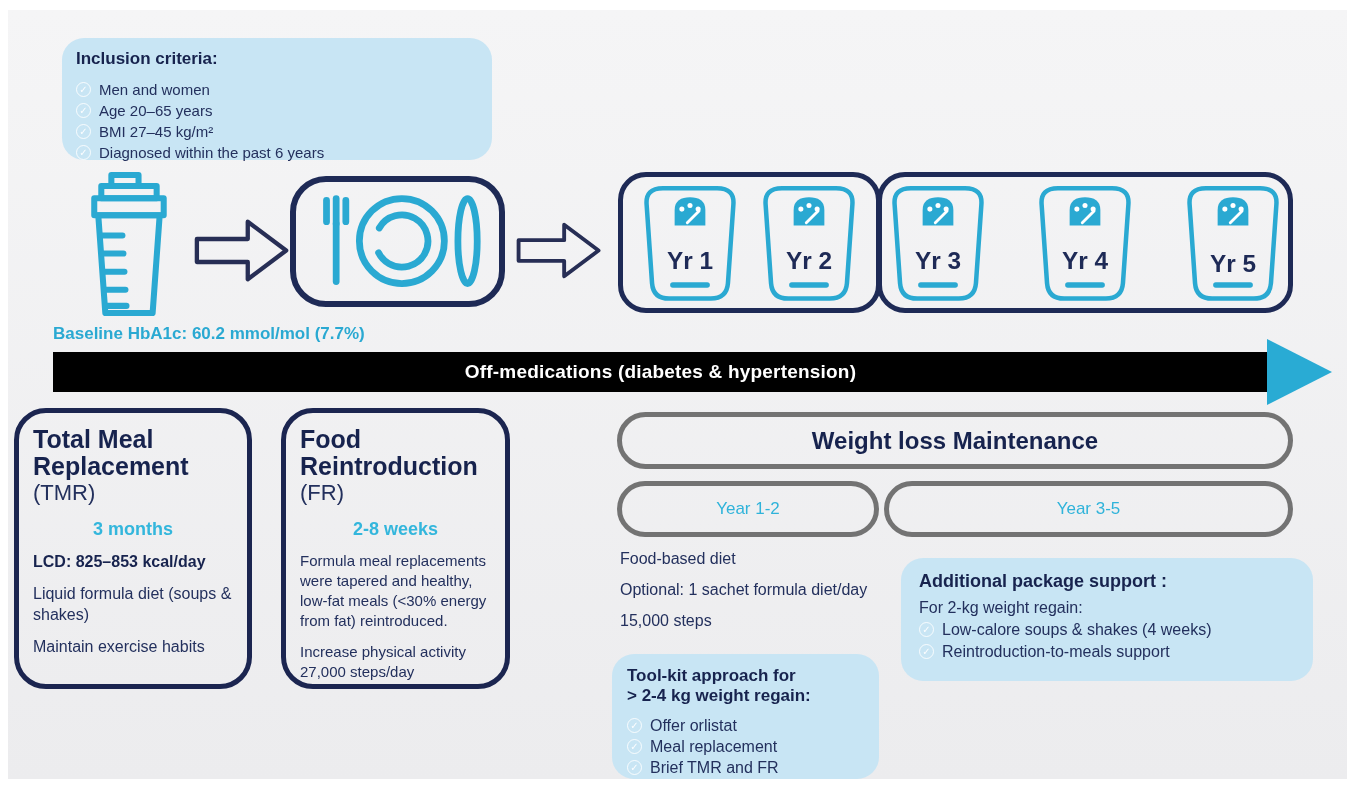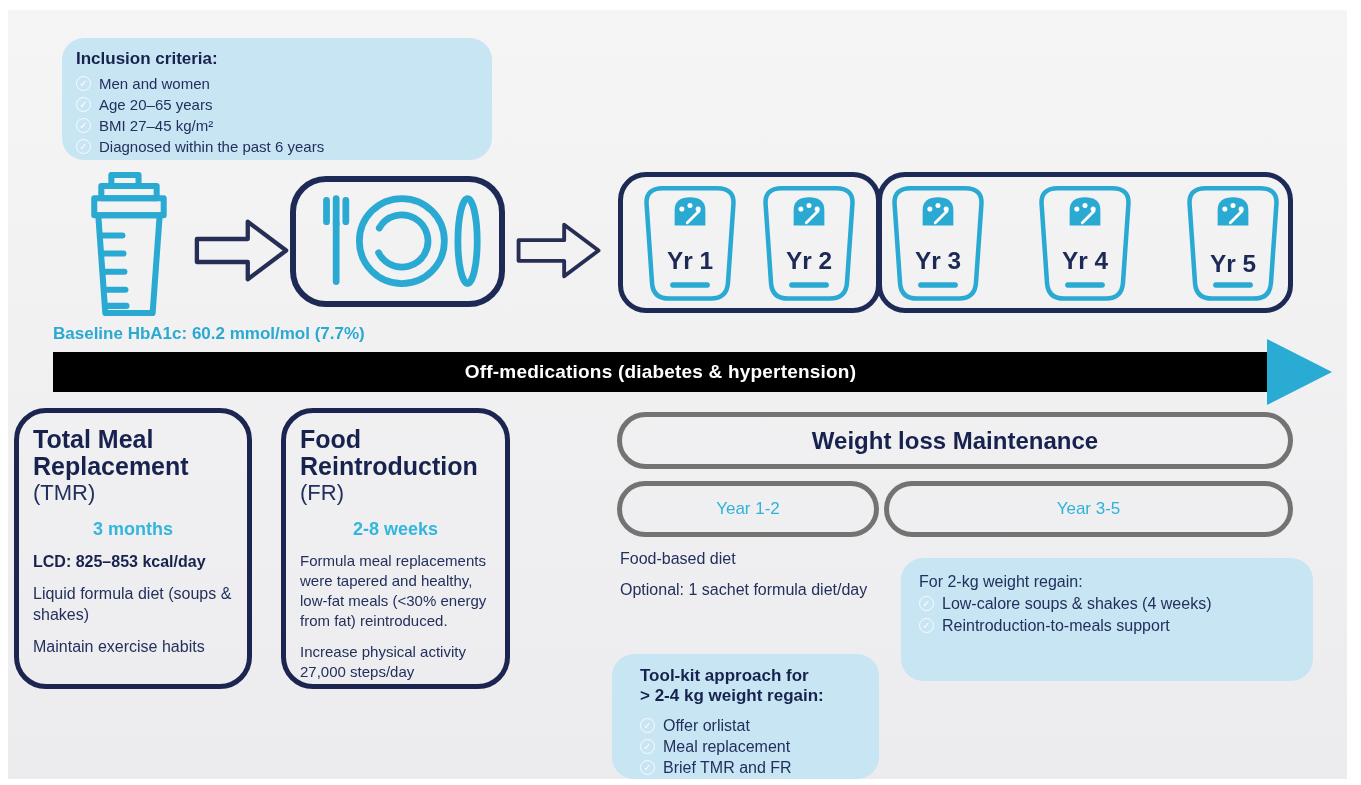--- a/index.html
+++ b/index.html
@@ -10,21 +10,21 @@
 
   
   .bluebox { position:absolute; background:#c8e5f4; border-radius:22px; color:#1e2a56; }
   .bluebox h3 { font-size:17px; font-weight:700; color:#17234e; }
   .chk-item { display:flex; align-items:flex-start; gap:8px; font-size:15px; line-height:21px; color:#23305d; }
   .chk { flex:none; width:15px; height:15px; margin-top:3px; border-radius:50%;
          border:1px solid rgba(255,255,255,0.85); color:rgba(255,255,255,0.95);
          font-size:10px; line-height:13px; text-align:center; }
 
   .inclusion { left:62px; top:38px; width:430px; height:122px; padding:11px 14px 10px 14px; }
-  .inclusion h3 { margin-bottom:4px; }
+  .inclusion h3 { margin-bottom:10px; }
 
   
   .icon { position:absolute; }
   .plate-box { position:absolute; left:290px; top:176px; width:215px; height:131px;
                border:6px solid #1e2a56; border-radius:36px; display:flex; align-items:center; justify-content:center; }
   .scale-group { position:absolute; height:141px; border:5px solid #1e2a56; border-radius:28px;
                  display:flex; align-items:center; justify-content:space-evenly; }
   .sg1 { left:618px; top:172px; width:263px; }
   .sg2 { left:877px; top:172px; width:416px;gap:41px; }
 
@@ -56,21 +56,21 @@
   .y35 { left:884px; top:481px; width:409px; height:56px; font-size:17px; color:#2fb3da; }
 
   .diet-lines { position:absolute; left:620px; top:550px; font-size:16px; color:#23305d; }
   .diet-lines div { margin-bottom:13px; }
 
   .support { left:901px; top:558px; width:412px; height:123px; padding:13px 18px; }
   .support h3 { font-size:18px; margin-bottom:5px; }
   .support .sub { font-size:16px; line-height:22px; color:#23305d; }
   .support .chk-item { font-size:16px; line-height:22px; }
 
-  .toolkit { left:612px; top:654px; width:267px; height:125px; padding:12px 28px; }
+  .toolkit { left:612px; top:654px; width:267px; height:125px; padding:12px 15px; }
   .toolkit h3 { font-size:17px; line-height:1.18; }
   .toolkit .list { margin-top:9px; }
   .toolkit .chk-item { font-size:16px; line-height:21px; }
 </style>
 </head>
 <body>
 
 <div class="stage">
   <div class="canvas"></div>
 
@@ -216,23 +216,25 @@
   <div class="pill y12">
     <span>Year 1-2</span>
   </div>
   <div class="pill y35">
     <span>Year 3-5</span>
   </div>
 
   <div class="diet-lines">
     <div>Food-based diet</div>
     <div>Optional: 1 sachet formula diet/day</div>
+    <div>15,000 steps</div>
   </div>
 
   <div class="bluebox support">
+    <h3>Additional package support :</h3>
     <div class="sub">For 2-kg weight regain:</div>
     <div class="chk-item">
       <span class="chk">✓</span>
       <span>Low-calore soups &amp; shakes (4 weeks)</span>
     </div>
     <div class="chk-item">
       <span class="chk">✓</span>
       <span>Reintroduction-to-meals support</span>
     </div>
   </div>

